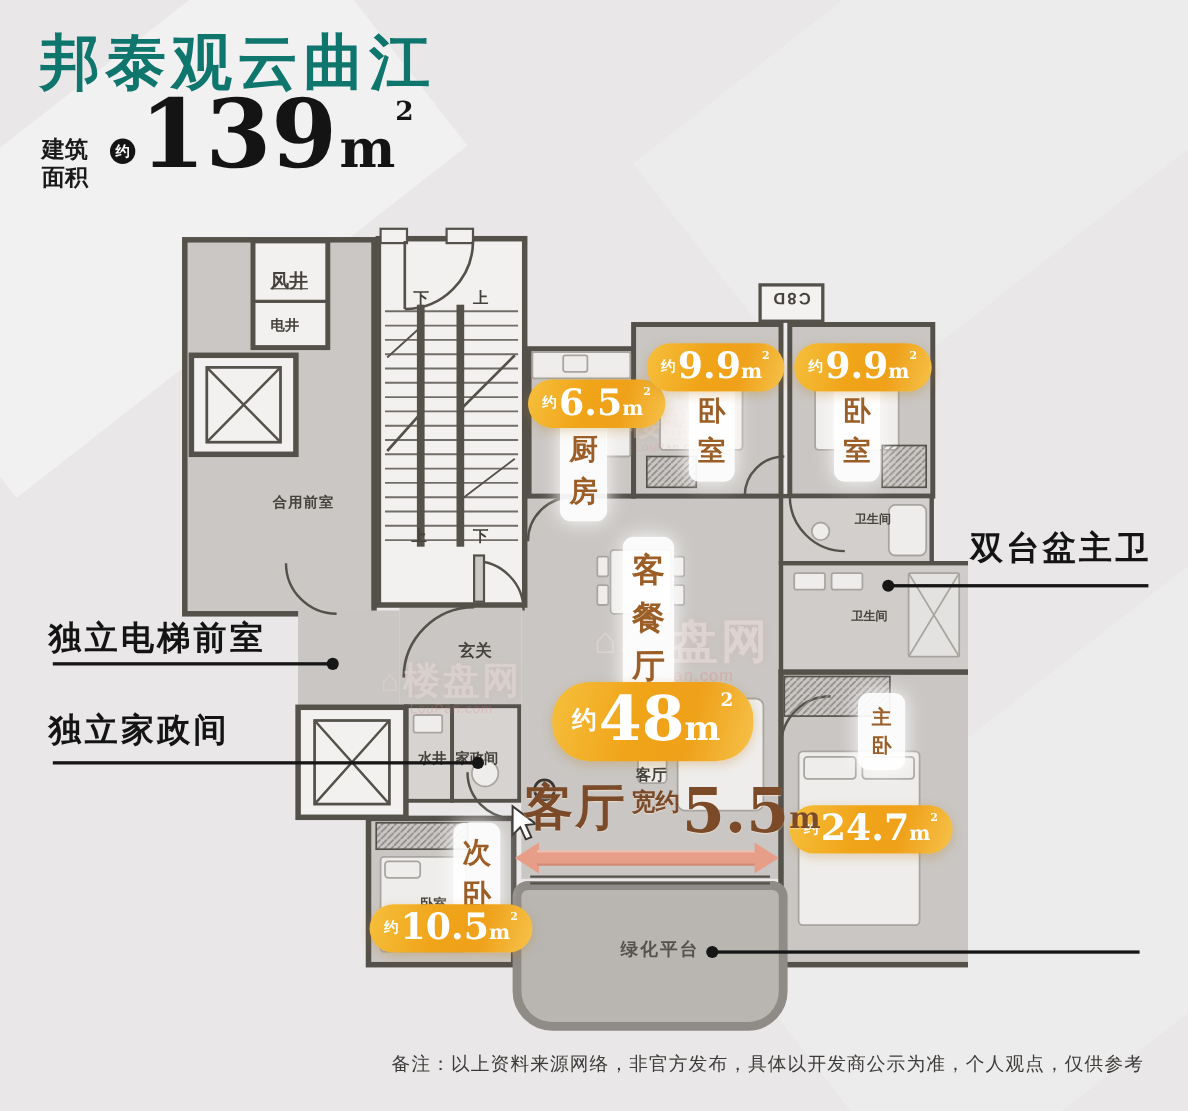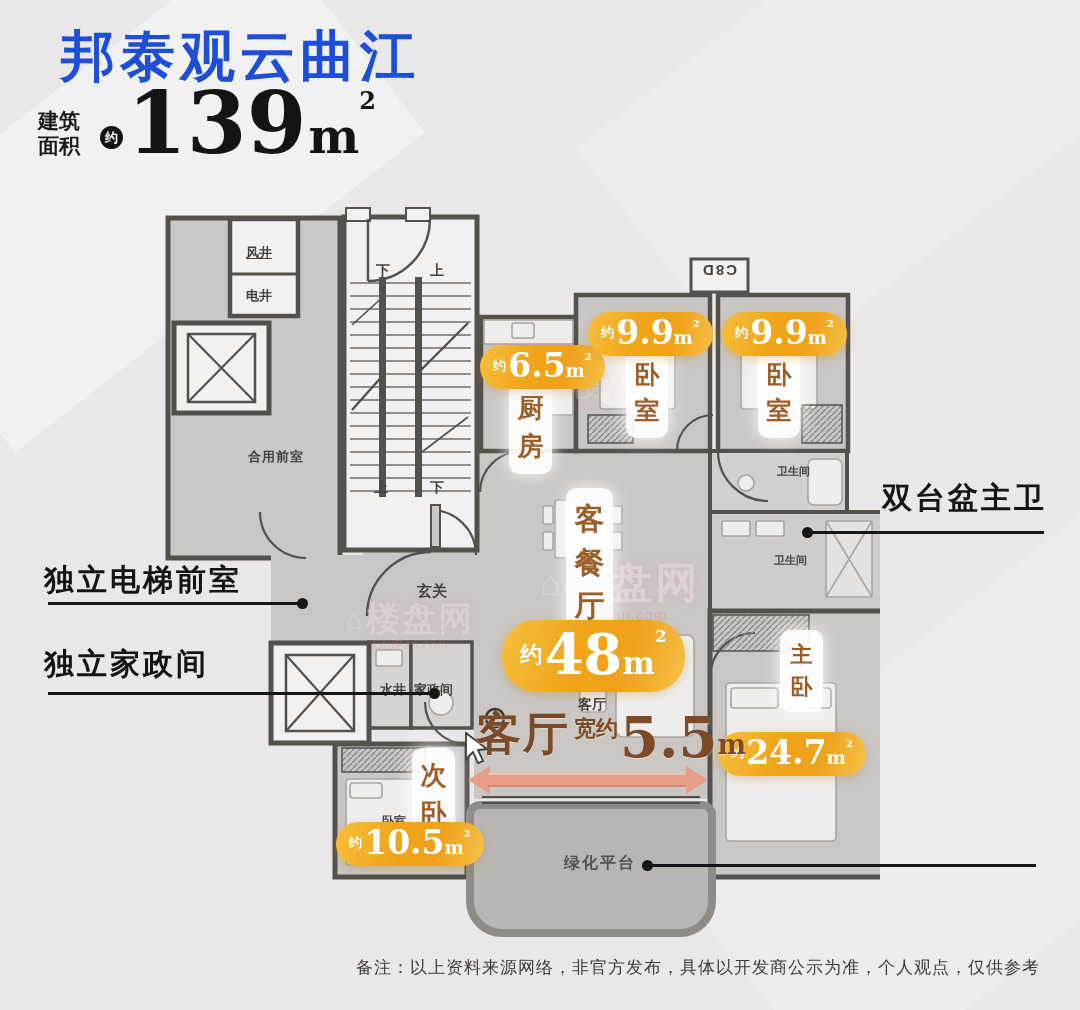--- a/index.html
+++ b/index.html
@@ -2,22 +2,22 @@
 <html><head>
 <meta charset="utf-8">
 <style>
   html,body{margin:0;padding:0;background:#d8d6d6;}
   .canvas{position:relative;width:1080px;height:1010px;background:#e9e7e7;overflow:hidden;
           font-family:"Liberation Sans","DejaVu Sans",sans-serif;}
   .streak{position:absolute;background:rgba(247,246,246,.65);transform:rotate(-38deg);pointer-events:none;}
 
   
   .title{position:absolute;left:36px;top:20px;font-family:"DejaVu Serif","Liberation Serif",serif;
-         font-weight:900;font-size:55px;letter-spacing:5px;color:#1d4ed8;margin-left:24px;}
-  .area-label{position:absolute;left:38px;top:108px;font-size:21px;font-weight:800;color:#1a1a1a;line-height:1.2;}
+         font-weight:900;font-size:55px;letter-spacing:5px;color:#0f766e;}
+  .area-label{position:absolute;left:38px;top:124px;font-size:21px;font-weight:800;color:#1a1a1a;line-height:1.2;}
   .approx-circle{position:absolute;left:100px;top:126px;width:23px;height:23px;border-radius:50%;
          background:#141414;color:#fff;font-size:13px;font-weight:700;display:flex;align-items:center;justify-content:center;}
   .big-area{position:absolute;left:127px;top:80px;font-family:"DejaVu Serif","Liberation Serif",serif;
          font-weight:700;color:#141414;display:flex;align-items:baseline;}
   .big-area .val{font-size:86px;line-height:1;}
   .big-area .unit{font-size:48px;margin-left:2px;}
   .big-area .sup{font-size:24px;align-self:flex-start;margin-top:6px;}
   .layout-text{position:absolute;left:352px;top:118px;font-size:38px;font-weight:700;letter-spacing:4px;color:#1b1b1b;}
 
   
@@ -239,21 +239,21 @@
     <div class="wm-domain">LouPan.com</div>
   </div>
   <div class="wm" style="left:530px;top:355px;opacity:.25;transform:scale(.7);">
     <div class="wm-row">
         <span class="wm-house">⌂</span>
         <span class="wm-brand">楼盘网</span>
       </div>
     <div class="wm-domain">LouPan.com</div>
   </div>
 
-  <div class="slabel" style="left:246px;top:244px;font-size:13px;text-decoration:underline;">风井</div>
+  <div class="slabel" style="left:246px;top:244px;font-size:17px;text-decoration:underline;">风井</div>
   <div class="slabel" style="left:246px;top:287px;font-size:13px;">电井</div>
   <div class="slabel" style="left:248px;top:448px;font-size:13px;letter-spacing:1px;">合用前室</div>
   <div class="slabel" style="left:376px;top:262px;font-size:14px;">下</div>
   <div class="slabel" style="left:430px;top:262px;font-size:14px;">上</div>
   <div class="slabel" style="left:374px;top:479px;font-size:14px;">上</div>
   <div class="slabel" style="left:430px;top:479px;font-size:14px;">下</div>
   <div class="slabel" style="left:417px;top:582px;font-size:15px;">玄关</div>
   <div class="slabel" style="left:380px;top:681px;font-size:13px;">水井</div>
   <div class="slabel" style="left:414px;top:681px;font-size:13px;">家政间</div>
   <div class="slabel" style="left:777px;top:464px;font-size:11px;">卫生间</div>
@@ -261,21 +261,21 @@
   <div class="slabel" style="left:382px;top:813px;font-size:12px;">卧室</div>
   <div class="slabel" style="left:578px;top:696px;font-size:14px;">客厅</div>
   <div class="slabel" style="left:564px;top:853px;font-size:16px;letter-spacing:2px;color:#55524e;">绿化平台</div>
   <div class="ac-text">C8D</div>
 
   <div class="pill" style="left:509px;top:381px;width:27px;font-size:26px;">厨房</div>
   <div class="pill" style="left:626px;top:347px;width:26px;font-size:25px;">卧室</div>
   <div class="pill" style="left:758px;top:347px;width:26px;font-size:25px;">卧室</div>
   <div class="pill" style="left:566px;top:488px;width:31px;font-size:30px;">客餐厅</div>
   <div class="pill" style="left:412px;top:748px;width:27px;font-size:26px;">次卧</div>
-  <div class="pill" style="left:780px;top:630px;width:27px;font-size:22px;">主卧</div>
+  <div class="pill" style="left:780px;top:630px;width:27px;font-size:18px;">主卧</div>
 
   <div class="badge" style="left:480px;top:345px;font-size:33px;">
     <span class="b-approx">约</span>
       <span class="b-val">6.5</span>
       <span class="b-unit">m</span>
       <span class="b-sup">2</span>
   </div>
   <div class="badge" style="left:588px;top:312px;font-size:33px;">
     <span class="b-approx">约</span>
       <span class="b-val">9.9</span>

